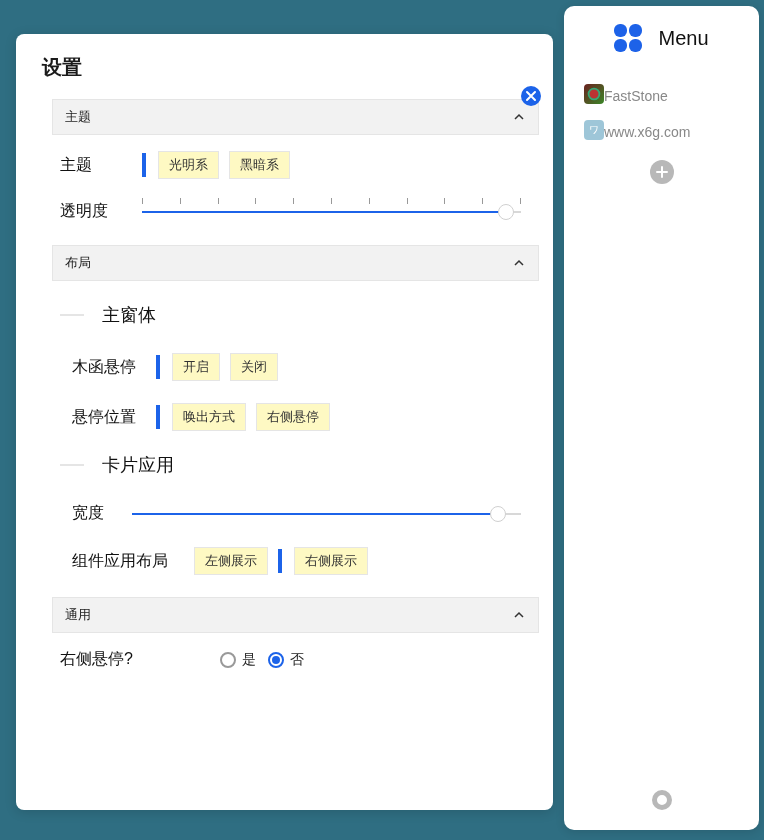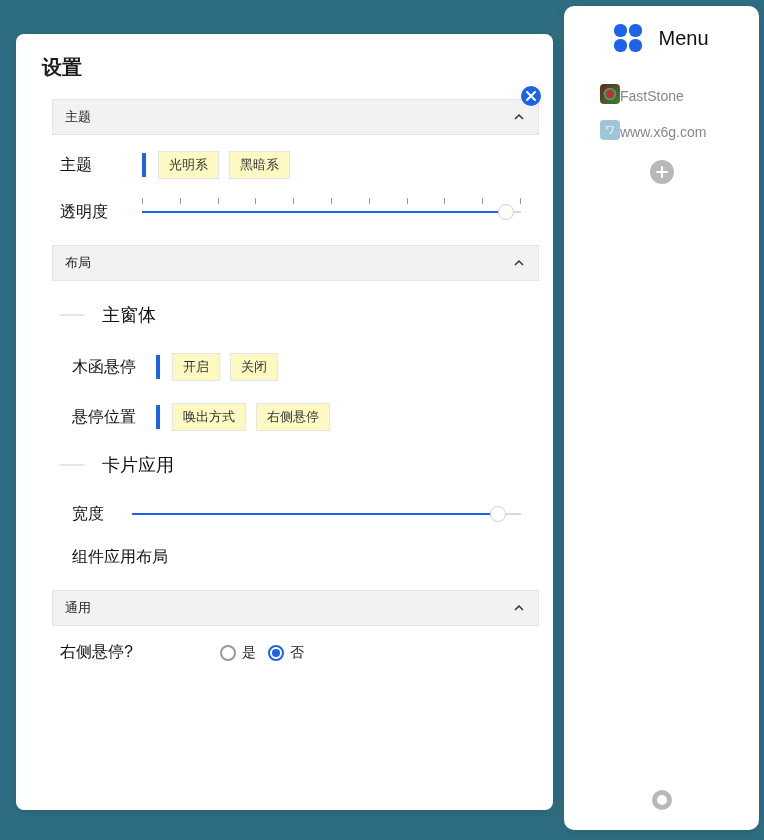--- a/index.html
+++ b/index.html
@@ -97,21 +97,21 @@
       border: 1px solid #e5e5e5;
       padding: 4px 10px;
       font-size: 13px;
       color: #333;
       cursor: pointer;
     }
     
     
     .slider-row {
       display: flex;
-      align-items: center;
+      align-items: flex-start;
       margin: 0 0 22px 24px;
     }
     .slider-wrap {
       flex: 1;
       margin-right: 18px;
       position: relative;
       height: 22px;
       display: flex;
       align-items: center;
     }
@@ -199,21 +199,21 @@
     
     .menu-panel {
       position: absolute;
       left: 564px;
       top: 6px;
       width: 195px;
       height: 824px;
       background: #ffffff;
       border-radius: 10px;
       box-shadow: 0 2px 10px rgba(0,0,0,0.12);
-      padding: 18px 16px;
+      padding: 18px 0;
     }
     .menu-header {
       display: flex;
       align-items: center;
       justify-content: center;
       gap: 16px;
       margin-bottom: 24px;
     }
     .menu-logo {
       width: 28px; height: 28px;
@@ -373,20 +373,25 @@
       <div class="row-label" style="min-width:40px">宽度</div>
       <div class="slider-wrap">
         <div class="slider-track" style="width:94%"></div>
         <div class="slider-tail" style="width:6%"></div>
         <div class="slider-thumb" style="left:94%"></div>
       </div>
     </div>
 
     <div class="row">
       <div class="row-label wide">组件应用布局</div>
+      <div class="seg-wrap">
+        <div class="seg-btn">左侧展示</div>
+        <div class="seg-bar"></div>
+        <div class="seg-btn">右侧展示</div>
+      </div>
     </div>
   </div>
 
   <div class="section-header" style="margin-top:22px">
     <span>通用</span>
     <svg class="chevron-up" viewBox="0 0 14 14">
         <path d="M3 9 L7 5 L11 9" stroke="#333" stroke-width="1.5" fill="none"></path>
       </svg>
   </div>
 

